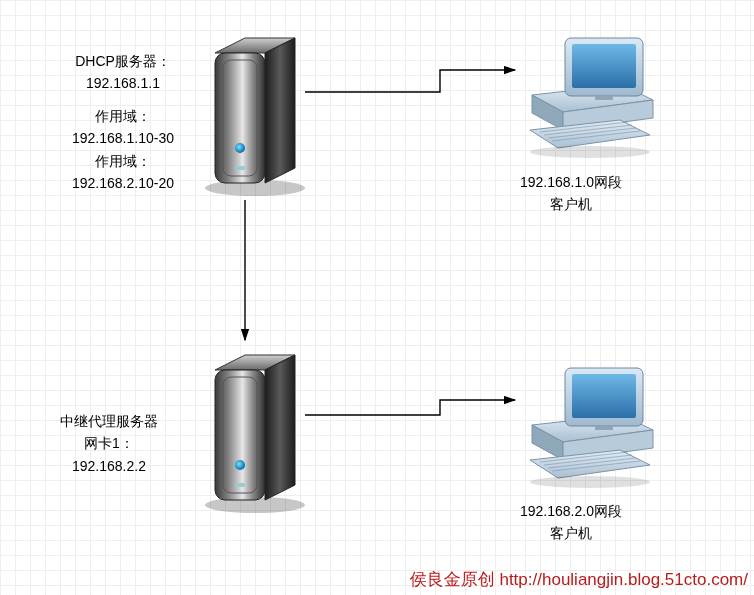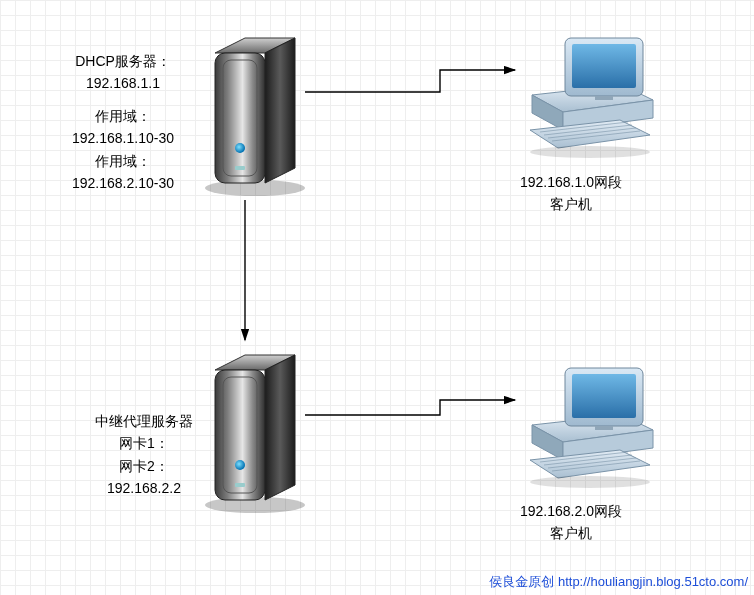--- a/index.html
+++ b/index.html
@@ -17,41 +17,40 @@
     overflow: hidden;
   }
   .node { position: absolute; }
   .label-block { text-align: center; line-height: 1.6; white-space: nowrap; }
   .server { width: 120px; height: 180px; }
   .server svg, .pc svg { display: block; }
   .pc { width: 160px; height: 130px; }
   .arrow-layer { position: absolute; inset: 0; pointer-events: none; }
   .watermark {
     position: absolute; right: 6px; bottom: 4px;
-    font-size: 13px; color: #1d4ed8;
+    font-size: 17px; color: #b91c1c;
     font-family: Arial, sans-serif;
   }
 </style>
 </head>
 <body>
 
 <div class="node label-block" style="left:56px; top:50px;margin-left:16px;">
   <div>DHCP服务器：</div>
   <div>192.168.1.1</div>
   <div style="height:10px"></div>
   <div>作用域：</div>
   <div>192.168.1.10-30</div>
   <div>作用域：</div>
-  <div>192.168.2.10-30</div>
+  <div>192.168.2.10-20</div>
 </div>
 
-<div class="node label-block" style="left:60px; top:410px;padding-left:35px;">
+<div class="node label-block" style="left:60px; top:410px;">
   <div>中继代理服务器</div>
   <div>网卡1：</div>
-  <div>网卡2：</div>
   <div>192.168.2.2</div>
 </div>
 
 <div class="node server" style="left:195px; top:18px;">
   <svg viewBox="0 0 120 180" width="120" height="180">
     <defs>
       <linearGradient id="srvFront1" x1="0" y1="0" x2="1" y2="0">
         <stop offset="0" stop-color="#3a3a3a"></stop>
           <stop offset="0.25" stop-color="#7d7d7d"></stop>
         <stop offset="0.55" stop-color="#e6e6e6"></stop>

